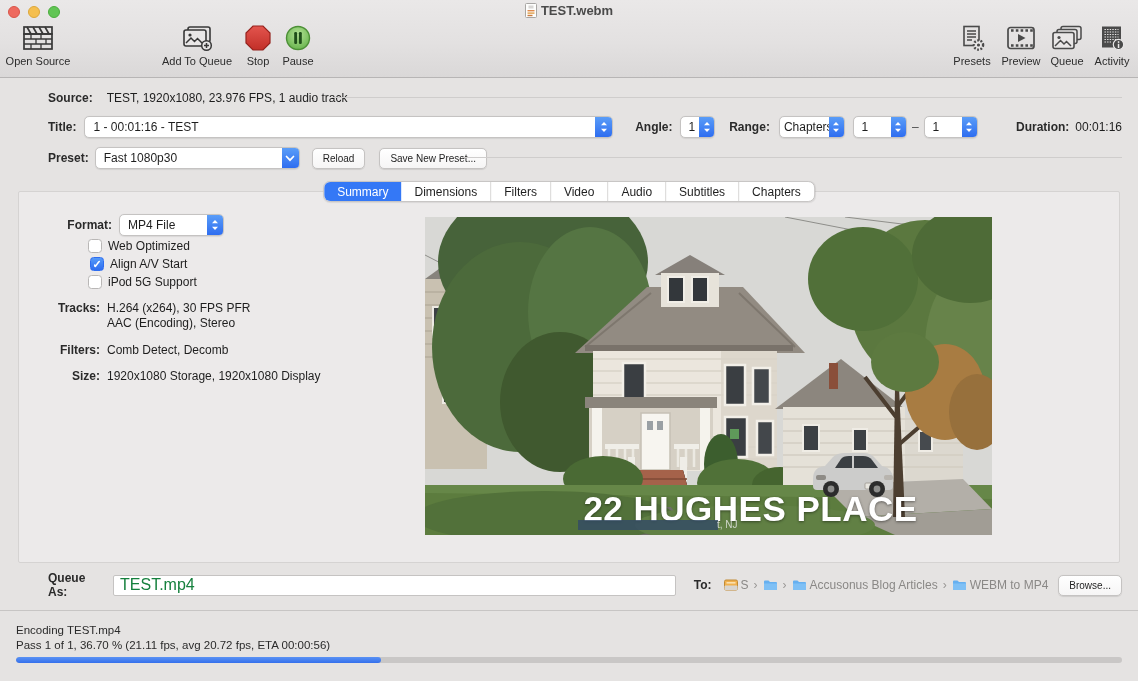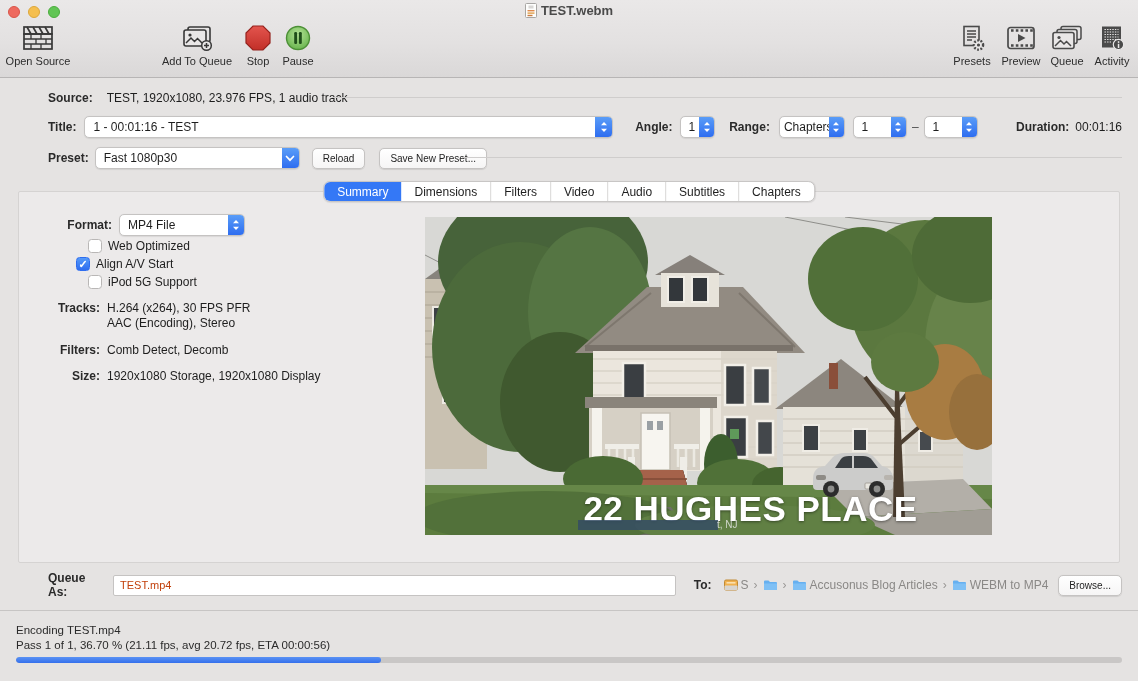--- a/index.html
+++ b/index.html
@@ -60,21 +60,21 @@
   .preview { position:absolute; left:425px; top:217px; width:567px; height:318px; overflow:hidden; }
   .preview svg.scene { display:block; }
   .pv-title { position:absolute; left:0; right:0; top:272px; text-align:center; padding-left:84px;
               font-size:35px; font-weight:900; letter-spacing:0.5px; color:#ffffff;
               text-shadow:0 1px 3px rgba(0,0,0,.45); white-space:nowrap; }
   .pv-bar { position:absolute; left:153px; top:303px; width:140px; height:10px; background:rgba(53,76,100,.85); }
   .pv-sub { position:absolute; left:292px; top:302px; font-size:10px; color:rgba(235,235,235,.8); }
 
   
   .textfield { height:21px; background:#fff; border:1px solid #c5c3c2; border-radius:2px; padding:0 6px;
-               font-family:"Liberation Sans",sans-serif; font-size:11px; color:#c2410c; outline:none; }
+               font-family:"Liberation Sans",sans-serif; font-size:16px; color:#15803d; outline:none; }
   .crumb { display:inline-flex; align-items:center; gap:3px; color:#8a8886; font-size:12px; white-space:nowrap; }
   .crumb svg { flex:none; }
   .crumb-sep { color:#9a9896; margin:0 2px; }
 
   .bottom-div { position:absolute; left:0; right:0; top:610px; height:1px; background:#c7c5c4; }
   .status-line { position:absolute; left:16px; font-size:11.5px; color:#2b2b2b; white-space:nowrap; }
   .progress { position:absolute; left:16px; top:657px; width:1106px; height:6px; background:#c9c7c6; border-radius:3px; overflow:hidden; }
   .progress-fill { height:100%; background:linear-gradient(180deg,#5a92f4,#3470ec); border-radius:3px; }
 </style>
 </head>
@@ -290,36 +290,36 @@
     <div class="tab">Video</div>
     <div class="tab">Audio</div>
     <div class="tab">Subtitles</div>
     <div class="tab">Chapters</div>
   </div>
 
   <div class="panel"></div>
 
   <div class="row" style="left:8px; top:214px; height:22px;">
     <span class="blabel" style="display:inline-block; width:72px; text-align:right;">Format:</span>
-    <span class="popup" style="width:126px; margin-left:7px;">
+    <span class="popup" style="width:105px; margin-left:7px;">
       <span class="ptext">MP4 File</span>
       <span class="cap" style="width:16px;">
         <svg width="8" height="12" viewBox="0 0 8 12">
             <path d="M4 1 L7 4.2 H1 Z" fill="#fff"></path>
             <path d="M4 11 L1 7.8 H7 Z" fill="#fff"></path>
           </svg>
       </span>
     </span>
   </div>
 
   <div class="cb-row" style="left:88px; top:239px;">
     <span class="checkbox"></span>
     <span>Web Optimized</span>
   </div>
-  <div class="cb-row" style="left:76px; top:257px;">
+  <div class="cb-row" style="left:90px; top:257px;">
     <span class="checkbox checked"></span>
     <span>Align A/V Start</span>
   </div>
   <div class="cb-row" style="left:88px; top:275px;">
     <span class="checkbox"></span>
     <span>iPod 5G Support</span>
   </div>
 
   <div class="info-row" style="left:16px; top:301px;">
     <span class="info-label">Tracks:</span>

